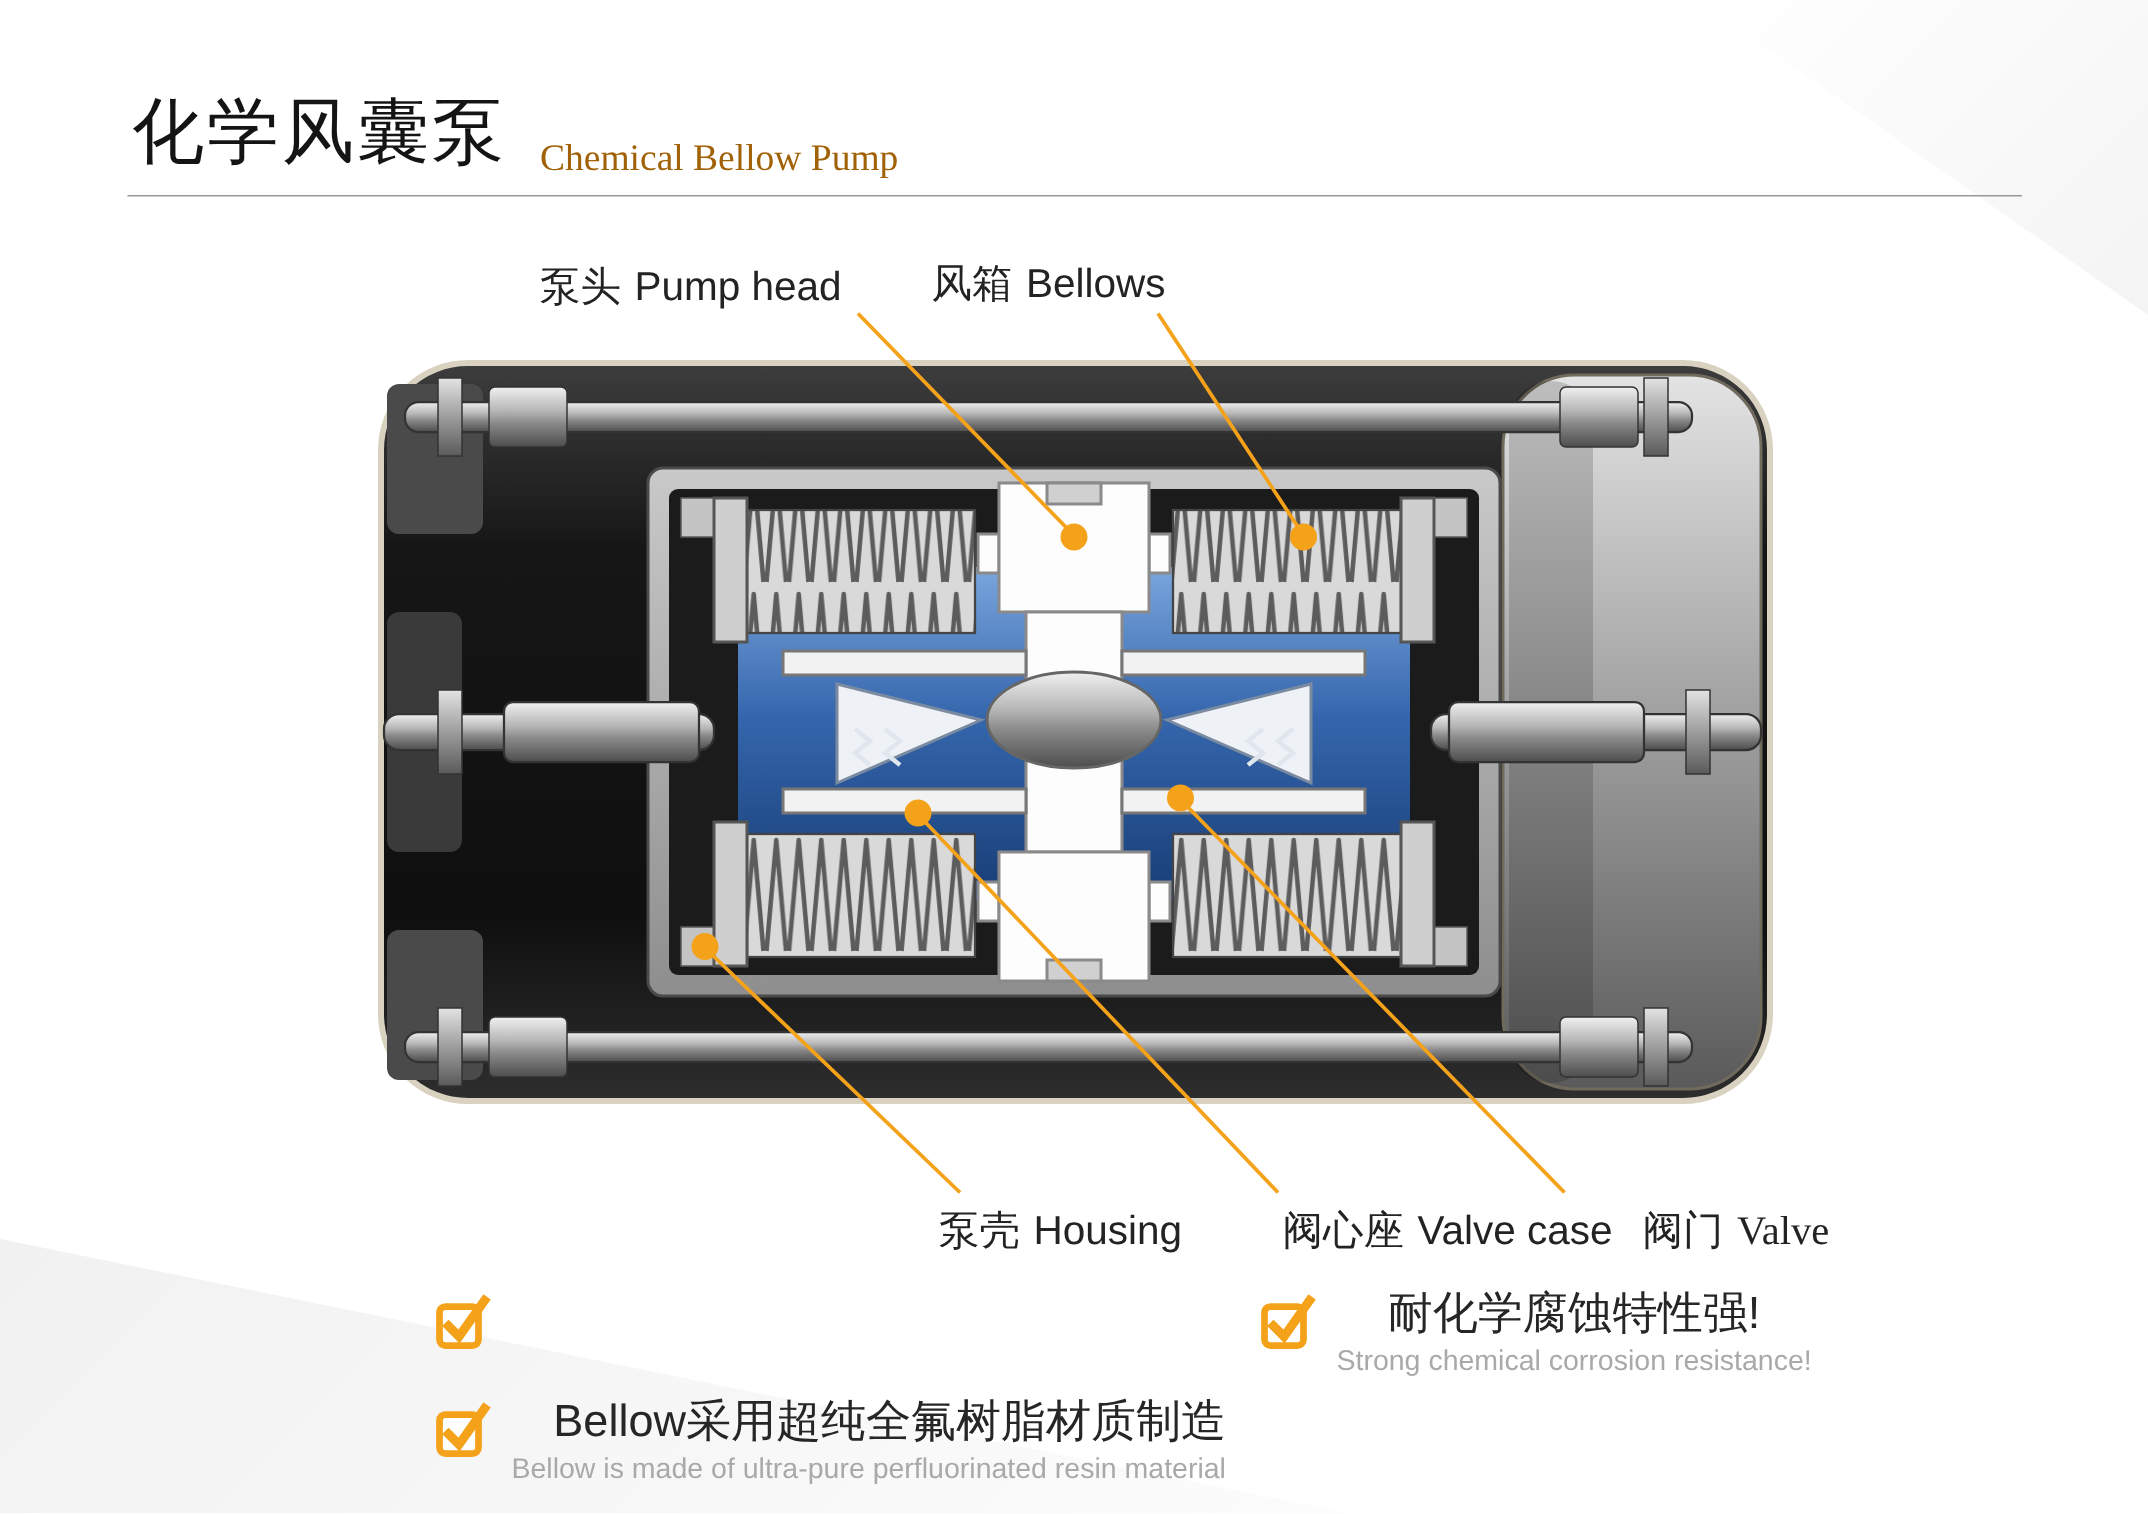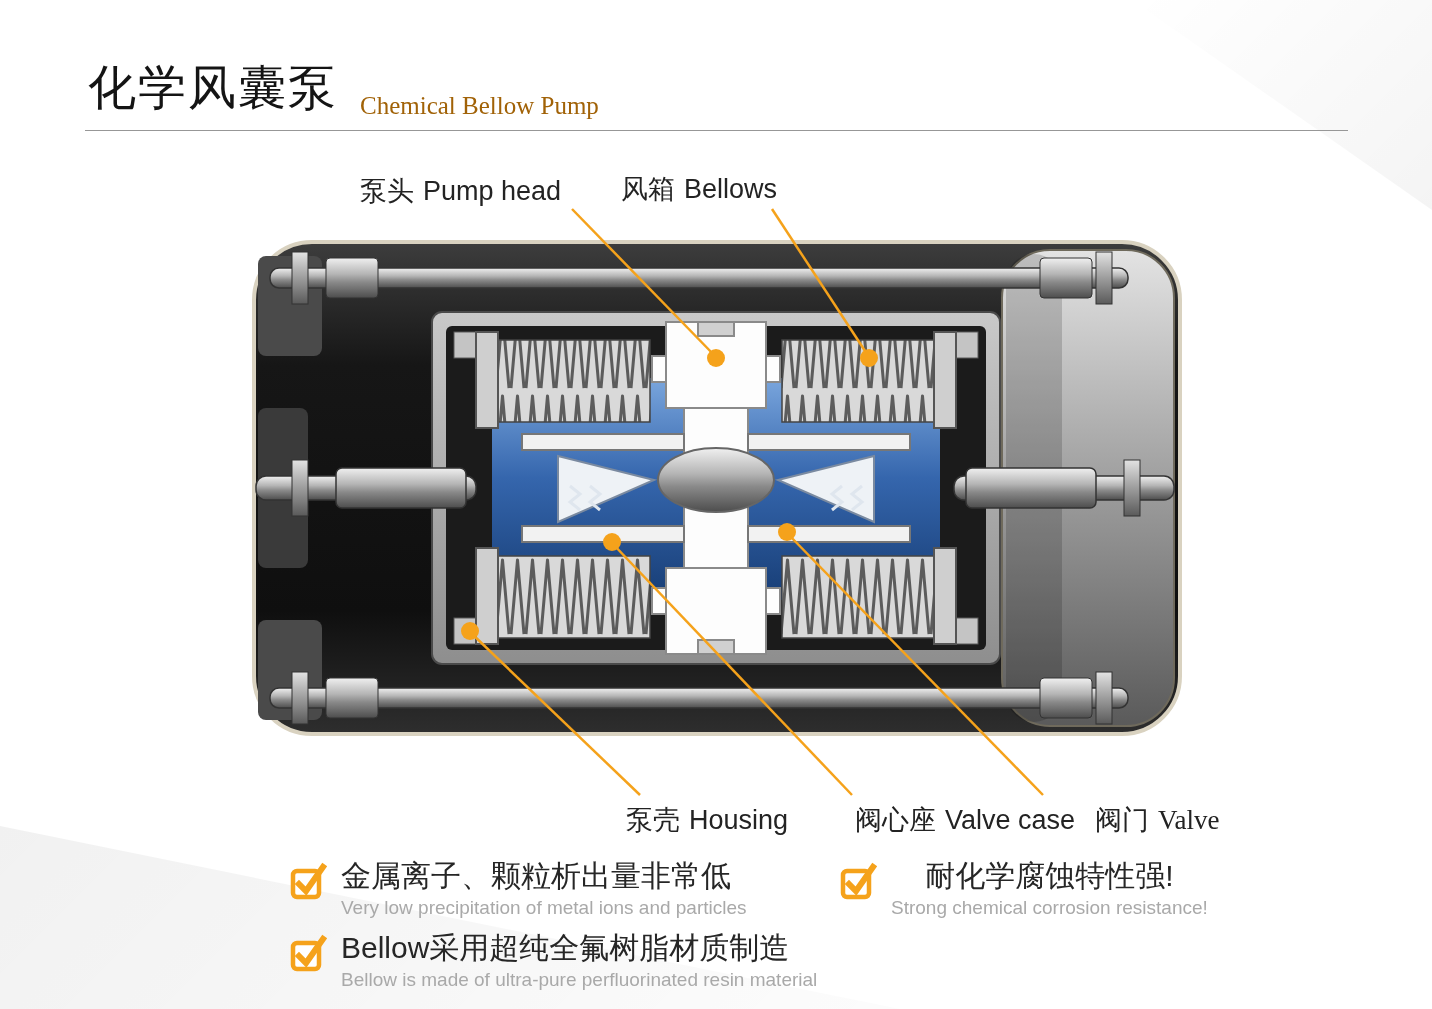--- a/index.html
+++ b/index.html
@@ -206,38 +206,34 @@
 </div>
 <div class="callout" style="left:1095px; top:802px;font-family:Liberation Serif, serif;">
   <span class="zh">阀门</span><span class="en">Valve</span>
 </div>
 
 <div class="feature" style="left:290px; top:858px;">
   <svg class="fcheck" width="38" height="38" viewBox="0 0 38 38">
     <rect x="3" y="9" width="26" height="26" rx="4" fill="#ffffff" stroke-width="4.5" stroke="#F5A21B"></rect>
     <path d="M9,22 L16,29 L33,5" fill="none" stroke-width="6" stroke-linecap="square" stroke="#F5A21B"></path>
   </svg>
-  <div>
-    <div class="fzh">金属离子、颗粒析出量非常低</div>
-    <div class="fen">Very low precipitation of metal ions and particles</div>
-  </div>
 </div>
 
 <div class="feature" style="left:840px; top:858px;text-align:center;">
   <svg class="fcheck" width="38" height="38" viewBox="0 0 38 38">
     <rect x="3" y="9" width="26" height="26" rx="4" fill="#ffffff" stroke-width="4.5" stroke="#F5A21B"></rect>
     <path d="M9,22 L16,29 L33,5" fill="none" stroke-width="6" stroke-linecap="square" stroke="#F5A21B"></path>
   </svg>
   <div>
     <div class="fzh">耐化学腐蚀特性强!</div>
     <div class="fen">Strong chemical corrosion resistance!</div>
   </div>
 </div>
 
-<div class="feature" style="left:290px; top:930px;">
+<div class="feature" style="left:290px; top:930px;text-align:right;">
   <svg class="fcheck" width="38" height="38" viewBox="0 0 38 38">
     <rect x="3" y="9" width="26" height="26" rx="4" fill="#ffffff" stroke-width="4.5" stroke="#F5A21B"></rect>
     <path d="M9,22 L16,29 L33,5" fill="none" stroke-width="6" stroke-linecap="square" stroke="#F5A21B"></path>
   </svg>
   <div>
     <div class="fzh">Bellow采用超纯全氟树脂材质制造</div>
     <div class="fen">Bellow is made of ultra-pure perfluorinated resin material</div>
   </div>
 </div>
 

